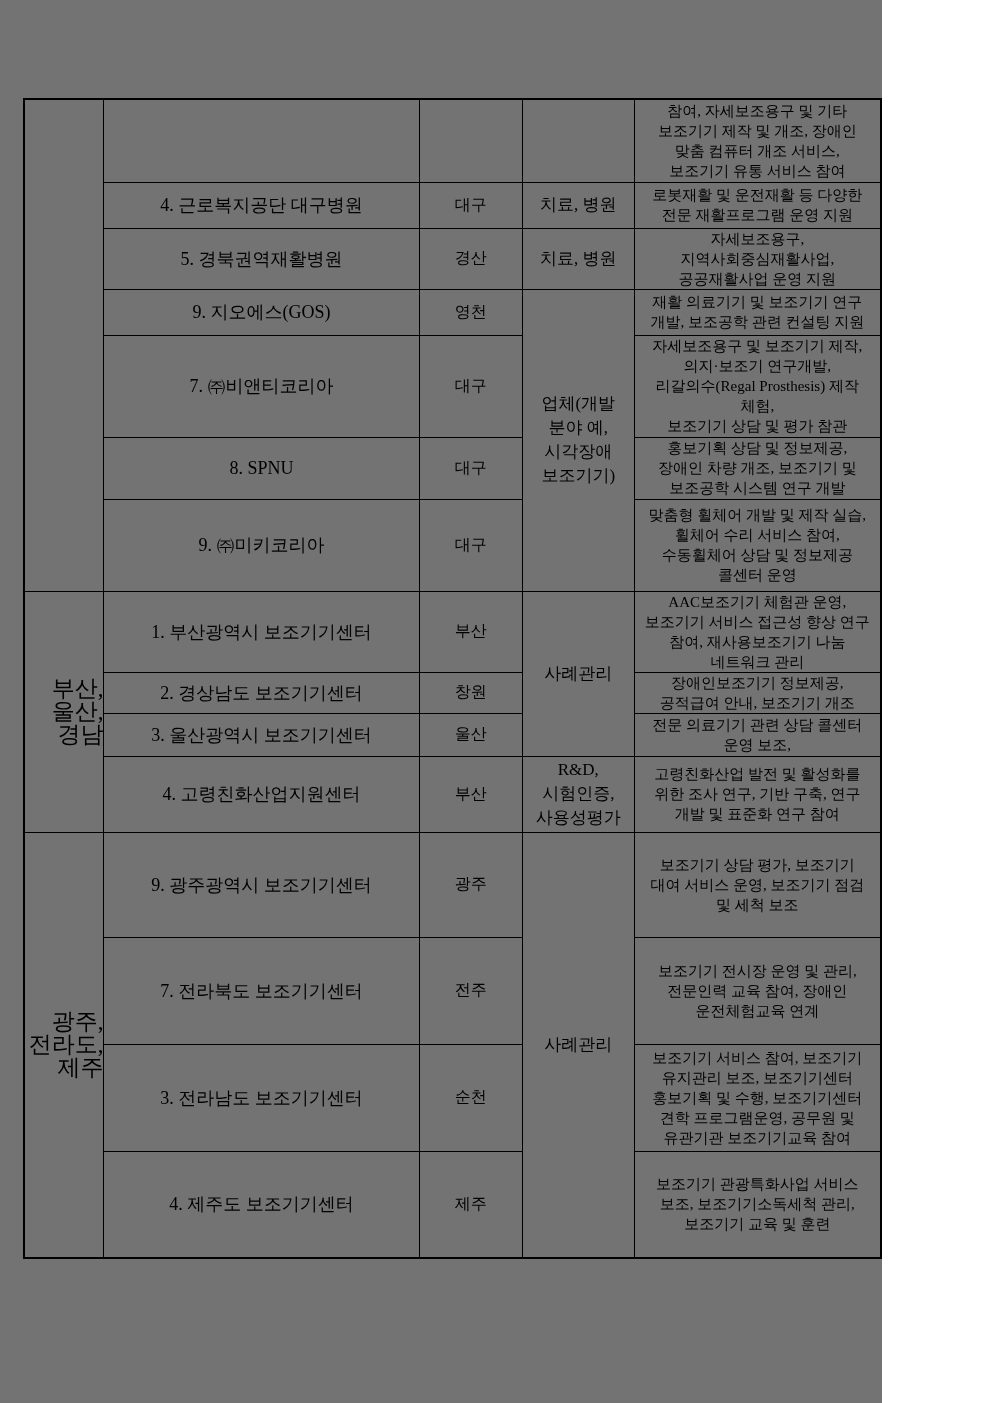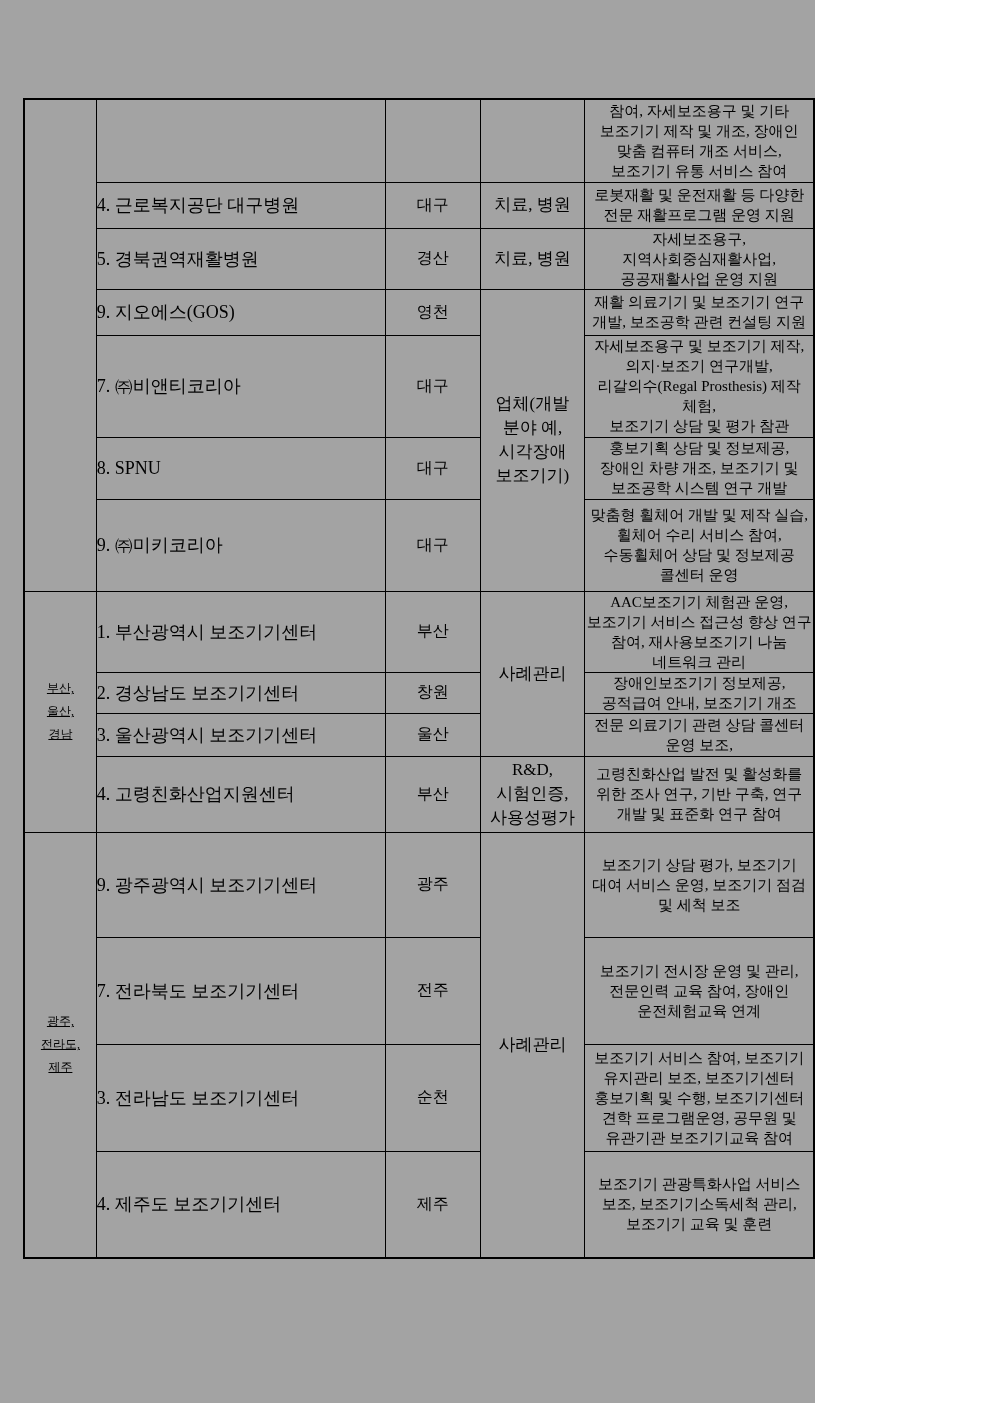--- a/index.html
+++ b/index.html
@@ -2,49 +2,48 @@
 <html><head>
 <meta charset="utf-8">
 <style>
   html, body {
     margin: 0;
     padding: 0;
     background: #ffffff;
   }
   .page {
     position: relative;
-    width: 815px;
+    width: 882px;
     height: 1403px;
-    background: #a3a3a3;
+    background: #737373;
     font-family: "Liberation Serif", "DejaVu Serif", serif;
     color: #000000;
   }
   table.doc-table {
     position: absolute;
     left: 23px;
     top: 98px;
     border-collapse: collapse;
     table-layout: fixed;
     border: 2px solid #000000;
   }
   table.doc-table td {
     border: 1px solid #000000;
     padding: 0;
     overflow: hidden;
     vertical-align: middle;
   }
   td.region {
-    text-align: center;
-    font-size: 12px;
+    text-align: right;
+    font-size: 23px;
     line-height: 23px;
     white-space: pre-line;
-    text-decoration: underline;
   }
   td.name {
-    text-align: left;
+    text-align: center;
     padding-left: 5px;
     font-size: 18px;
     line-height: 22px;
   }
   td.city {
     text-align: center;
     font-size: 16px;
   }
   td.cat {
     text-align: center;

